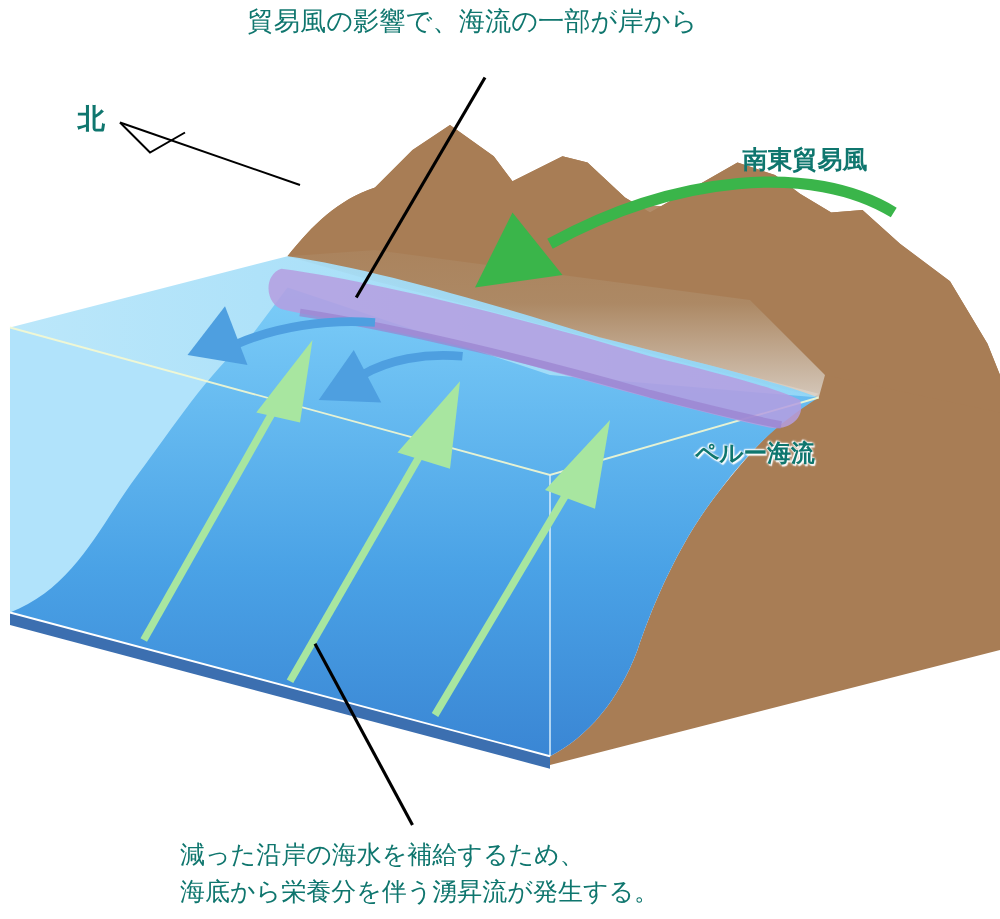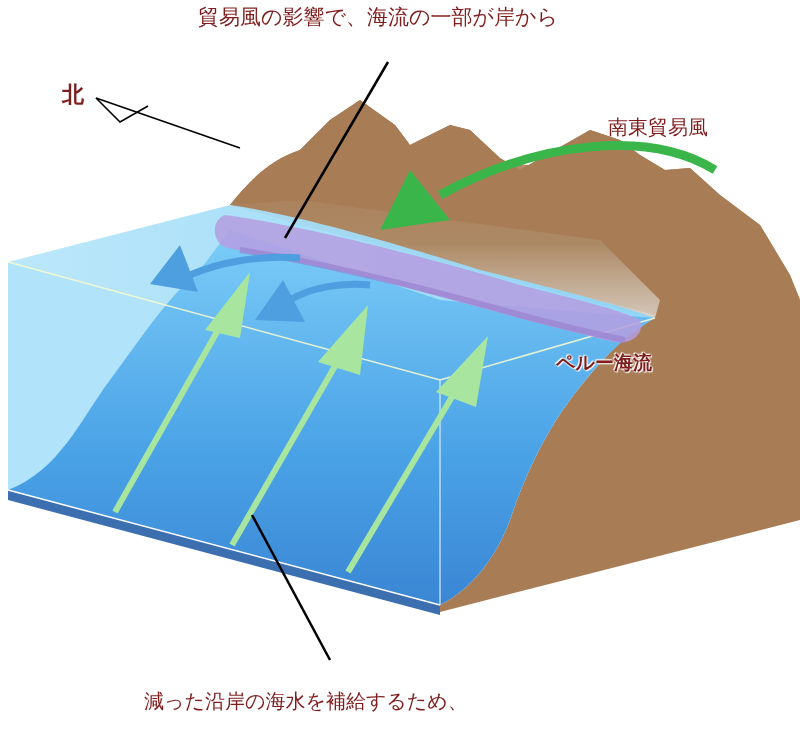--- a/index.html
+++ b/index.html
@@ -1,23 +1,23 @@
 <!DOCTYPE html>
 <html><head>
 <meta charset="utf-8">
 <style>
   html, body { margin: 0; padding: 0; background: #ffffff; }
   body { width: 800px; height: 735px; position: relative; overflow: hidden;
          font-family: "DejaVu Sans", "Liberation Sans", sans-serif; }
   svg.diagram { position: absolute; left: 0; top: 0; width: 800px; height: 735px; }
-  .label { position: absolute; color: #7f1d1d; white-space: nowrap; }
+  .label { position: absolute; color: #0f766e; white-space: nowrap; }
   .caption-top { left: 198px; top: 2px; font-size: 21px; line-height: 30px; }
-  .caption-bottom { left: 144px; top: 668px; font-size: 20px; line-height: 30px; margin-top: 18px; }
+  .caption-bottom { left: 144px; top: 668px; font-size: 20px; line-height: 30px; }
   .north { left: 62px; top: 80px; font-size: 22px; font-weight: bold; }
-  .wind-label { left: 608px; top: 114px; font-size: 20px; font-weight: normal; }
+  .wind-label { left: 594px; top: 114px; font-size: 20px; font-weight: bold; }
   .current-label { left: 556px; top: 350px; font-size: 19px; font-weight: bold;
                    text-shadow: 0 0 2px #fff, 0 0 2px #fff, 1px 1px 1px #fff, -1px -1px 1px #fff; text-align: center; }
 </style>
 </head>
 <body>
 
 <svg class="diagram" viewBox="0 0 800 735" xmlns="http://www.w3.org/2000/svg">
   <defs>
     <linearGradient id="landShore" x1="0" y1="0" x2="0" y2="1">
       <stop offset="0" stop-color="#a87d55"></stop>
@@ -84,13 +84,14 @@
 <div class="label caption-top">
   <div>貿易風の影響で、海流の一部が岸から</div>
 </div>
 
 <div class="label north">北</div>
 <div class="label wind-label">南東貿易風</div>
 <div class="label current-label">ペルー海流</div>
 
 <div class="label caption-bottom">
   <div>減った沿岸の海水を補給するため、</div>
+  <div>海底から栄養分を伴う湧昇流が発生する。</div>
 </div>
 
 </body></html>

